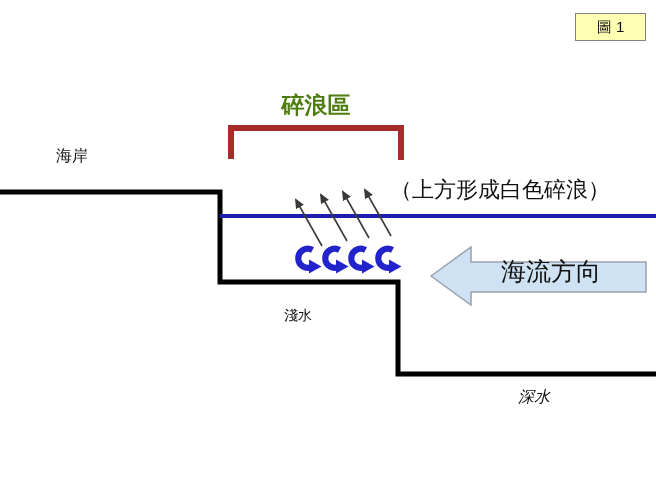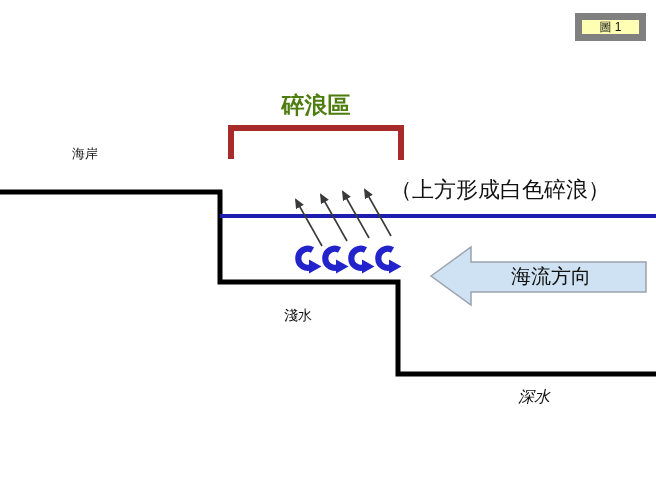--- a/index.html
+++ b/index.html
@@ -2,30 +2,30 @@
 <html><head>
 <meta charset="utf-8">
 <style>
   html,body{margin:0;padding:0;background:#ffffff;}
   #canvas{
     position:relative;width:656px;height:492px;background:#ffffff;overflow:hidden;
     font-family:"Liberation Sans","DejaVu Sans",sans-serif;color:#111;
   }
   #overlay{position:absolute;left:0;top:0;width:656px;height:492px;}
   .lbl{position:absolute;white-space:nowrap;line-height:1.1;}
-  .lbl-coast{left:72px;top:147px;font-size:13px;}
+  .lbl-coast{left:56px;top:147px;font-size:16px;}
   .lbl-shallow{left:284px;top:308px;font-size:14px;}
   .lbl-deep{left:518px;top:388px;font-size:16px;font-style:italic;}
   .lbl-note{left:390px;top:178px;font-size:22px;}
   .lbl-surfzone{left:228px;top:93px;width:176px;text-align:center;font-size:23px;font-weight:bold;}
-  .lbl-current{left:471px;top:265px;width:160px;text-align:center;font-size:20px;}
+  .lbl-current{left:471px;top:258px;width:160px;text-align:center;font-size:25px;}
   .figure-box{
     position:absolute;left:575px;top:13px;width:71px;height:28px;
     display:flex;align-items:center;justify-content:center;
-    font-size:12px;border:7px solid #a3a3a3;box-sizing:border-box;
+    font-size:15px;border:1px solid #a3a3a3;box-sizing:border-box;
   }
 </style>
 </head>
 <body>
 
 <div id="canvas">
 
   <svg id="overlay" viewBox="0 0 656 492" xmlns="http://www.w3.org/2000/svg">
     <defs>
       <marker id="ah" markerWidth="10" markerHeight="9" refX="8" refY="4.5" orient="auto" markerUnits="userSpaceOnUse">

